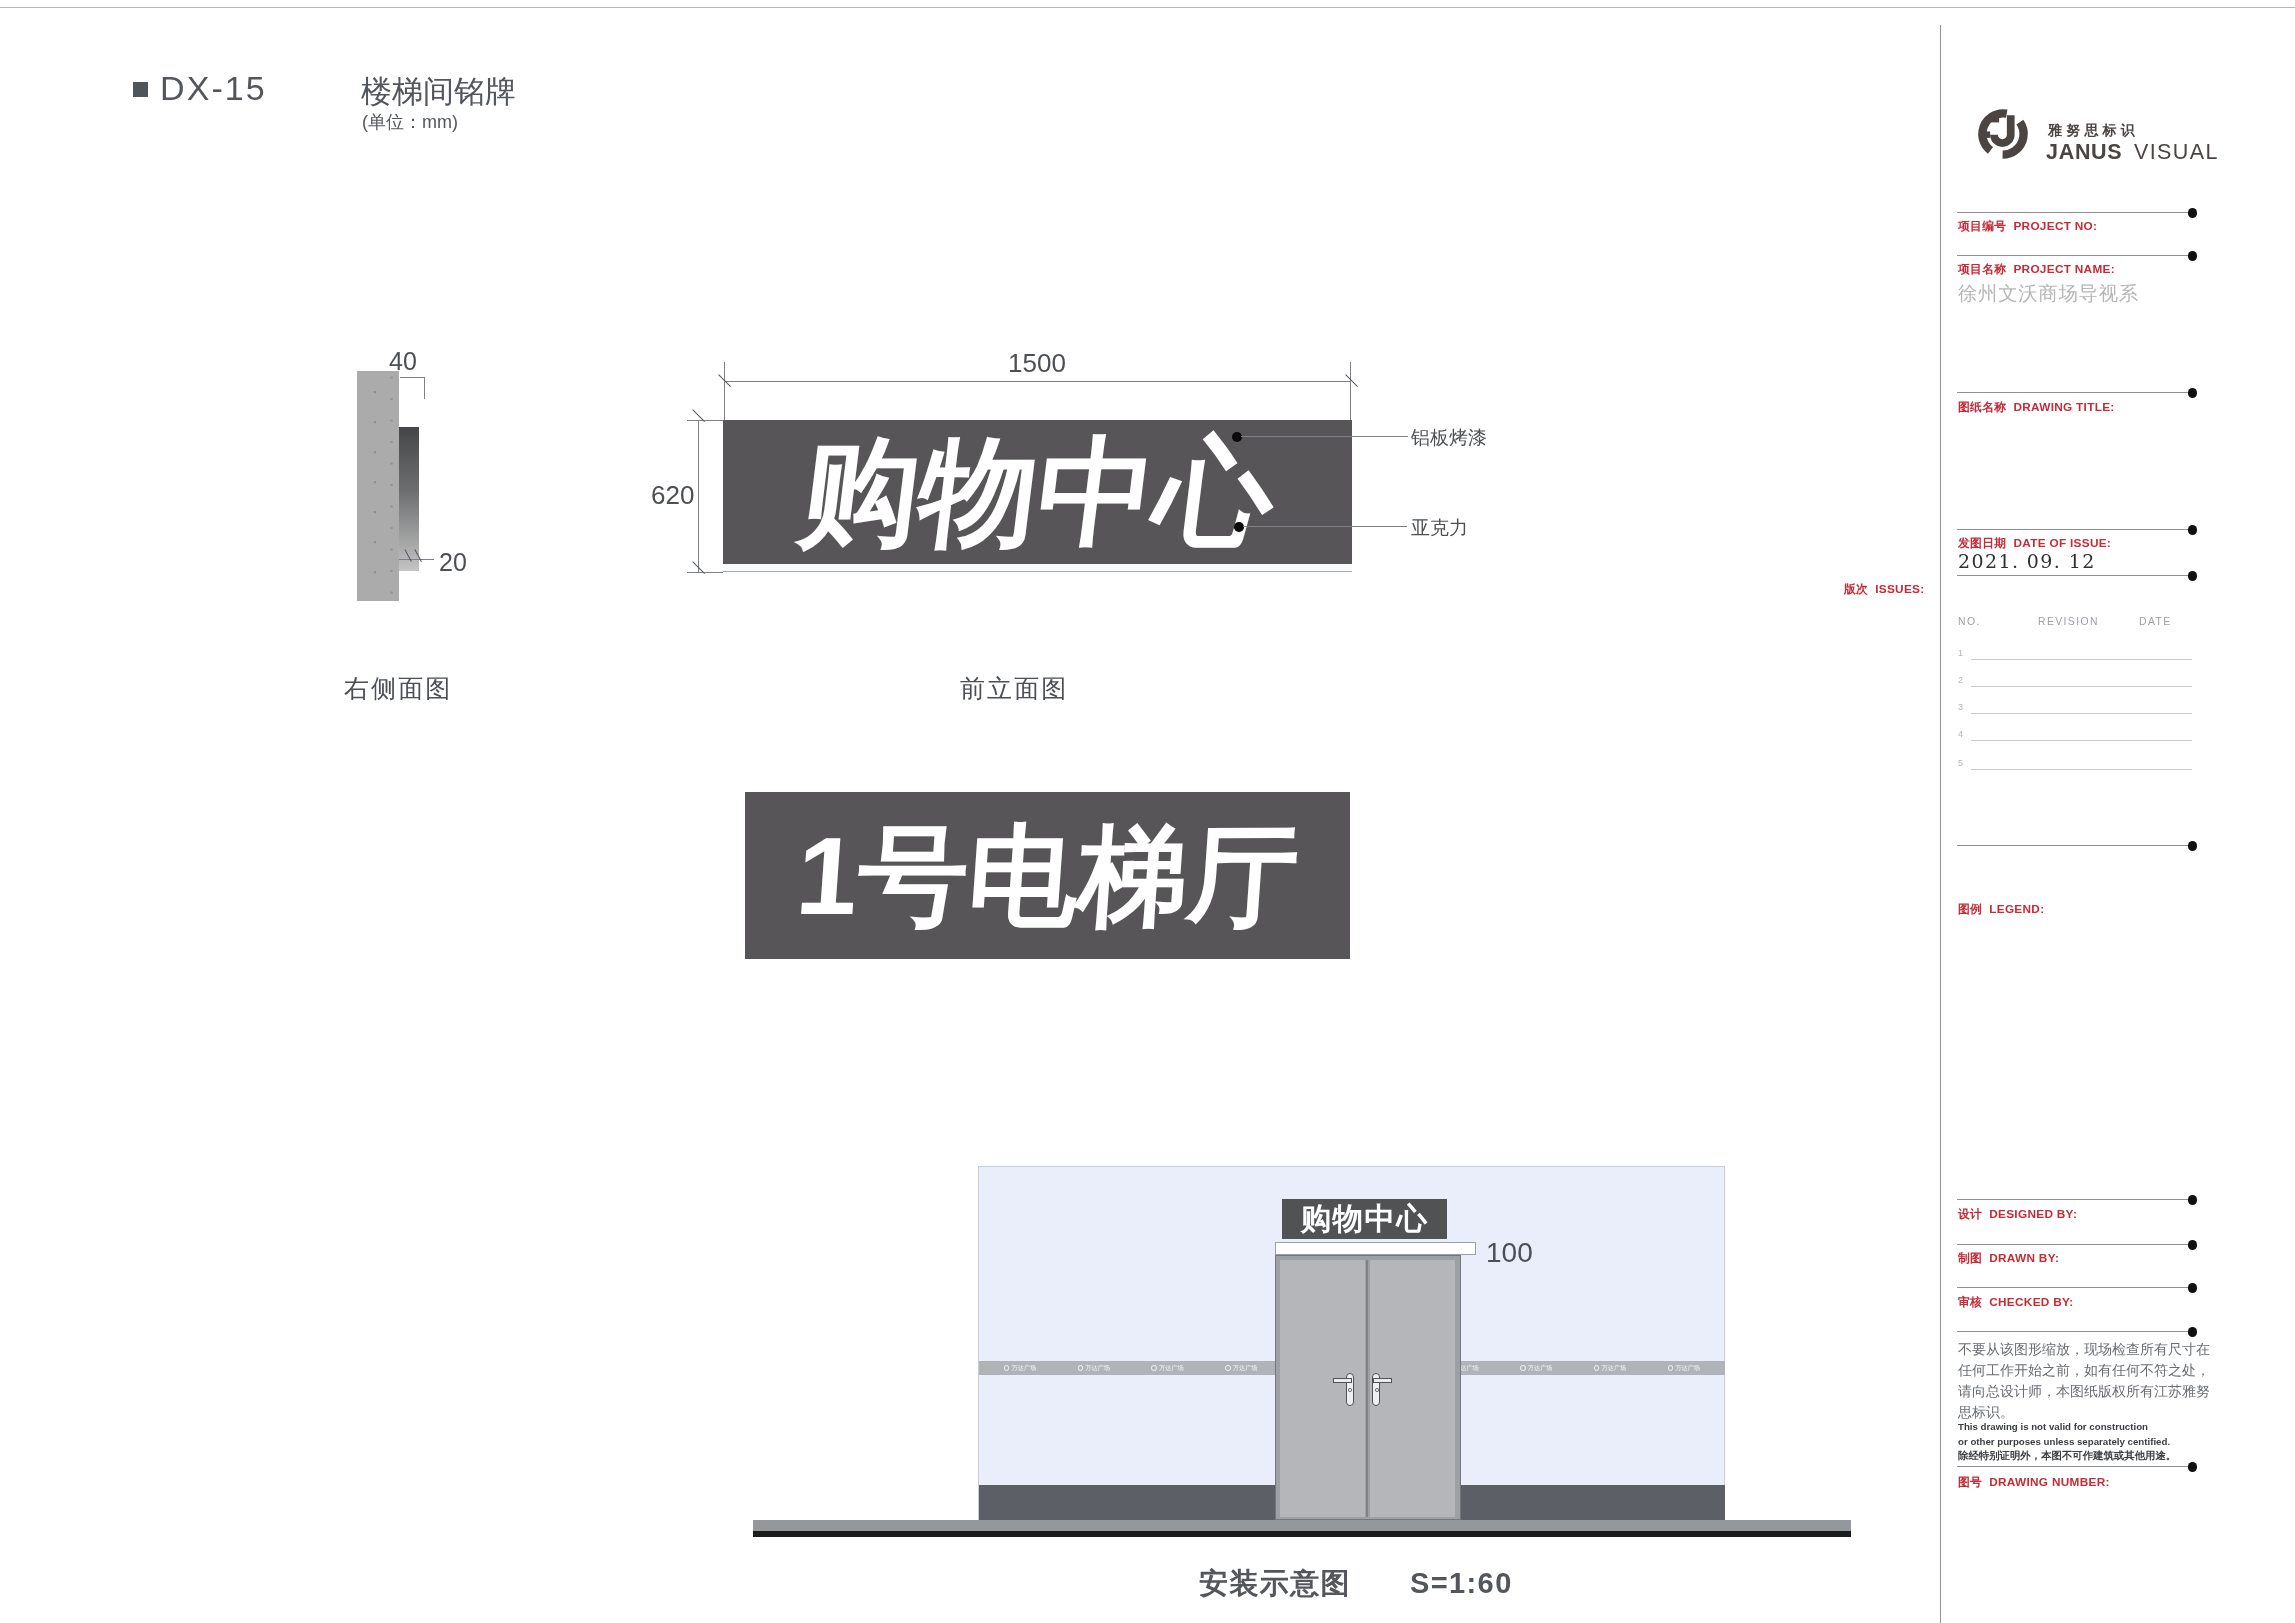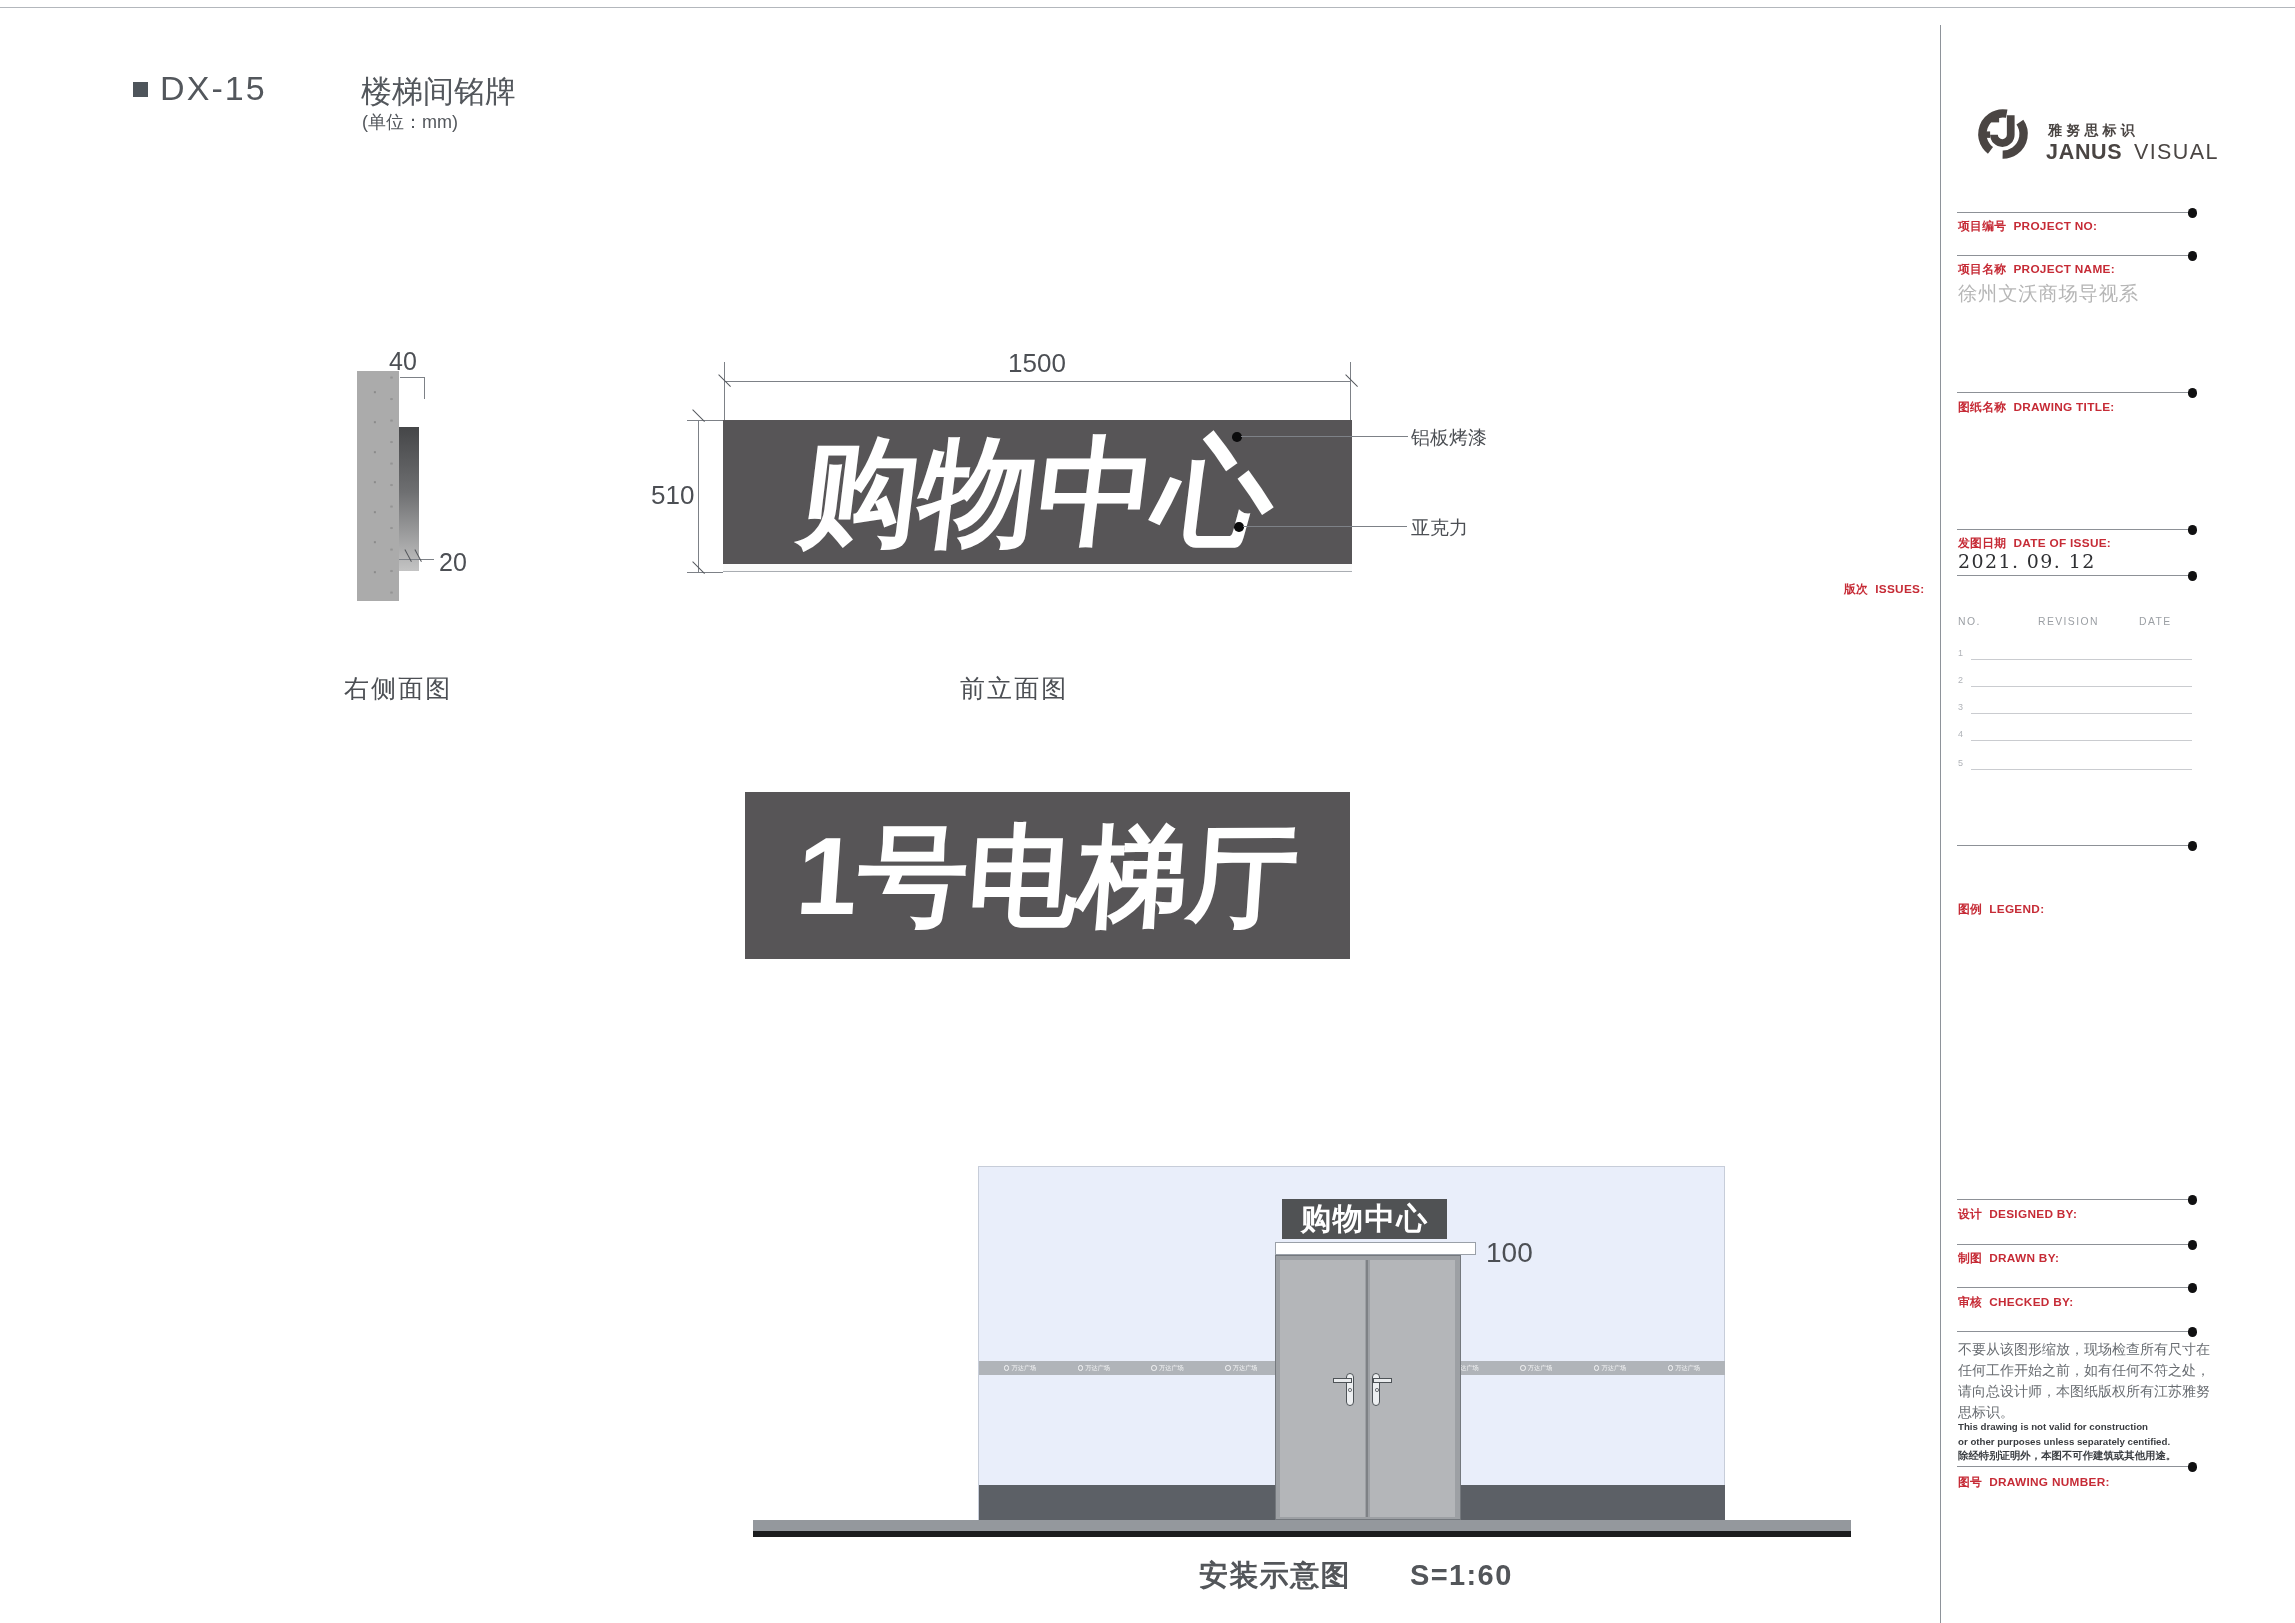--- a/index.html
+++ b/index.html
@@ -44,21 +44,21 @@
   .isign{position:absolute;background:#505254;display:flex;align-items:center;justify-content:center;}
   .isign span{color:#fff;font-weight:bold;font-size:30.5px;letter-spacing:1.4px;white-space:nowrap;}
   
   .sline{position:absolute;height:1.4px;background:#8d9197;}
   .sline::after{content:"";position:absolute;right:-4.2px;top:-4.2px;width:9.7px;height:9.7px;border-radius:50%;background:#101011;}
   .slabel{position:absolute;font-weight:bold;font-size:11.8px;color:#c62b36;white-space:nowrap;letter-spacing:0.3px;}
   .slabel .en{margin-left:7px;}
   .rowline{position:absolute;height:0.7px;background:#caccd0;}
   .rownum{position:absolute;font-size:9px;color:#b0b3b8;}
   .tblhead{position:absolute;font-size:10.4px;color:#9b9fa4;letter-spacing:1.4px;white-space:nowrap;}
-  .caption{position:absolute;font-size:29px;font-weight:600;color:#53565a;white-space:nowrap;letter-spacing:1.4px;}
+  .caption{position:absolute;font-size:29px;font-weight:600;color:#53565a;white-space:nowrap;letter-spacing:1.4px;margin-top:8px;}
   .brandtxt{color:#4a4543;white-space:nowrap;}
 </style>
 </head>
 <body>
 
 <div class="sheet">
 
   <div class="hl" style="left:0;top:10;width:2295px;top:7px;background:#b3b7bc;"></div>
 
   <div class="abs" style="left:133px;top:82px;width:14.6px;height:15.3px;background:#4e555b;"></div>
@@ -82,21 +82,21 @@
   <div class="thin" style="left:724px;top:381px;width:627px;height:1.4px;"></div>
   <div class="tick" style="left:716px;top:380px;"></div>
   <div class="tick" style="left:1343px;top:380px;"></div>
   <div class="dimtxt" style="left:1008px;top:348px;">1500</div>
 
   <div class="thin" style="left:687px;top:420px;width:36px;height:0.7px;"></div>
   <div class="thin" style="left:687px;top:572px;width:36px;height:0.7px;"></div>
   <div class="thin" style="left:698px;top:420px;width:1.4px;height:153px;"></div>
   <div class="tick" style="left:690px;top:415px;"></div>
   <div class="tick" style="left:690px;top:567px;"></div>
-  <div class="dimtxt" style="left:651px;top:480px;">510</div>
+  <div class="dimtxt" style="left:651px;top:480px;">620</div>
 
   <div class="panel" style="left:723px;top:420px;width:629px;height:144px;">
     <span class="panel-text" style="font-size:118px;">购物中心</span>
   </div>
   <div class="abs" style="left:723px;top:564px;width:629px;height:8.3px;background:#fafafa;border-bottom:1.4px solid #a9adb2;box-sizing:border-box;"></div>
 
   <div class="ldot" style="left:1232px;top:432px;"></div>
   <div class="thin" style="left:1241px;top:436px;width:167px;height:1.4px;"></div>
   <div class="callout" style="left:1411px;top:425px;">铝板烤漆</div>
   <div class="ldot" style="left:1234px;top:522px;"></div>

